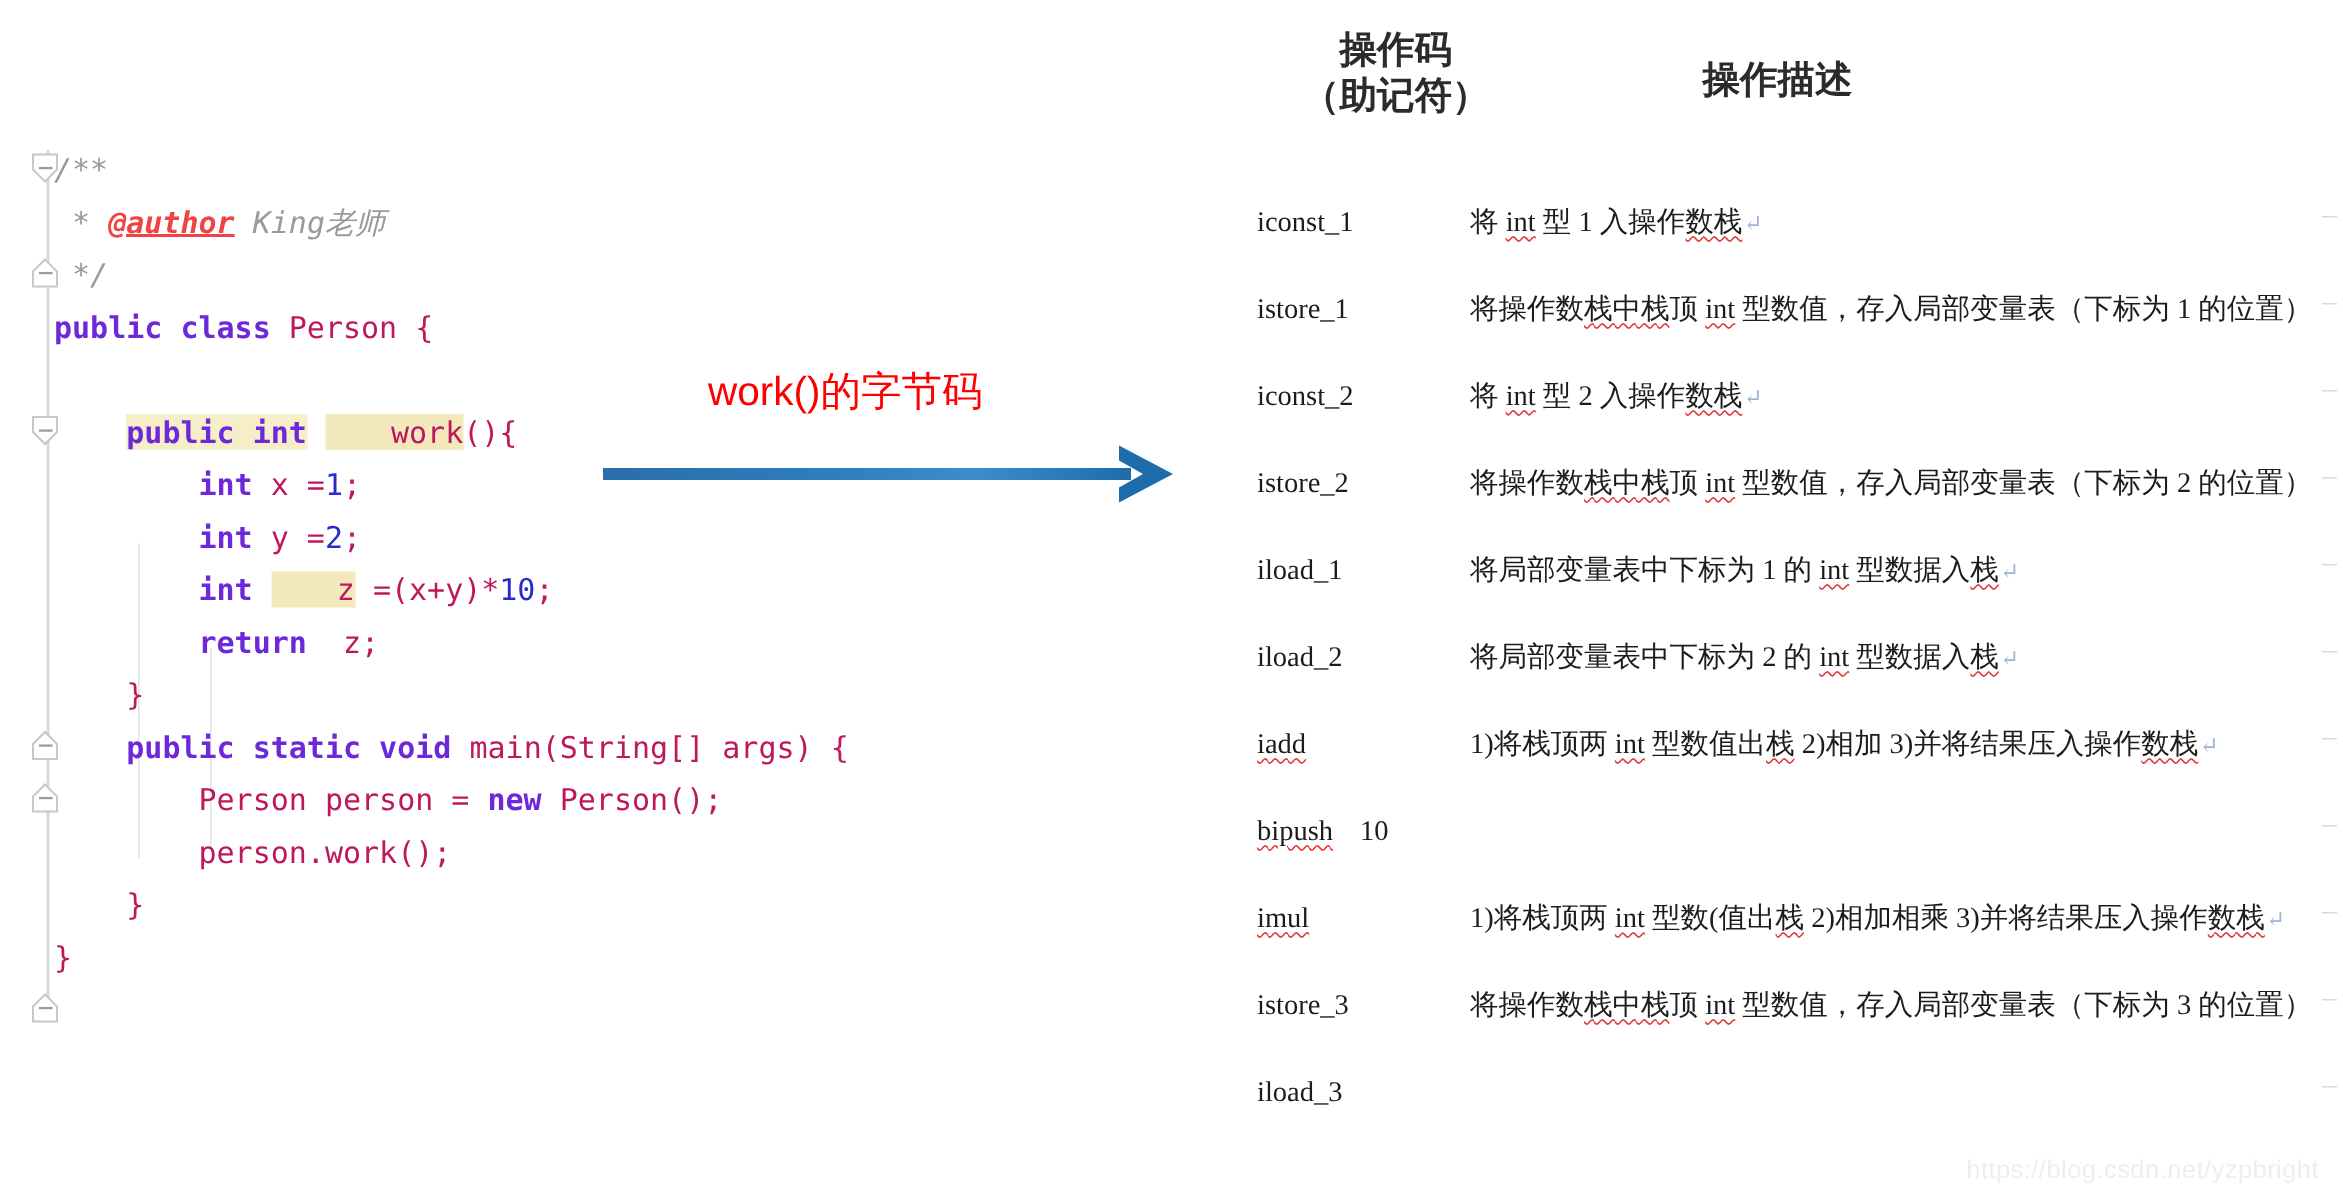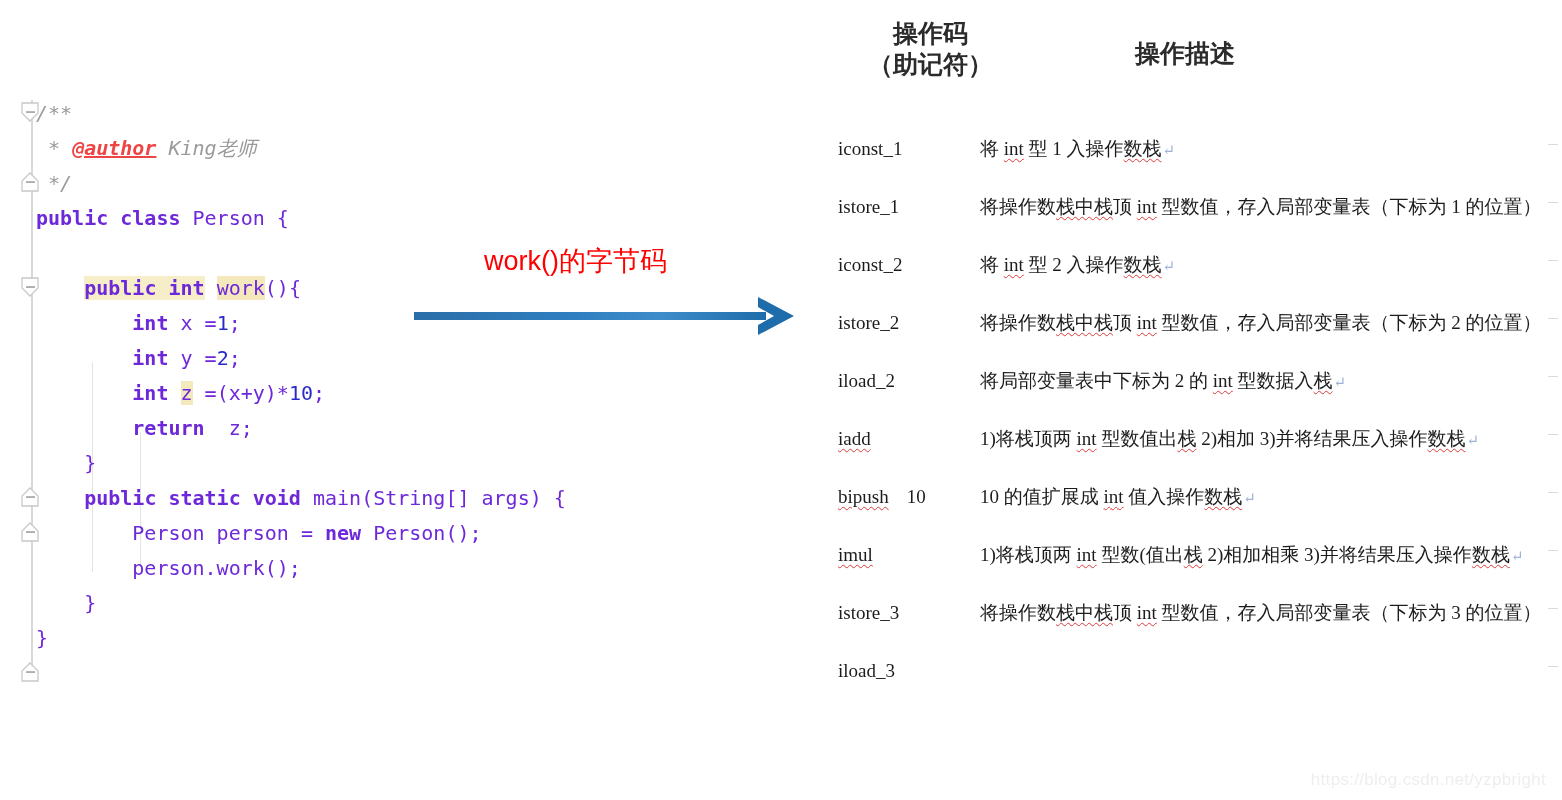--- a/index.html
+++ b/index.html
@@ -21,30 +21,30 @@
   .fold svg{display:block;}
 
   .code{
     position:absolute;left:36px;top:0;
     font-family:"DejaVu Sans Mono","Liberation Mono",monospace;
     font-size:20px;line-height:35px;white-space:pre;color:#3b3b3b;
   }
   .cl{display:block;height:35px;}
   .kw{color:#6d28d9;font-weight:bold;}
   .num{color:#2a2acc;}
-  .plain{color:#6d28d9;}
+  .plain{color:#be185d;}
   .cmt{color:#9a9a9a;font-style:italic;}
   .tag{color:#ef4444;font-style:italic;font-weight:bold;text-decoration:underline;}
   .hl{background:#f6eec8;}
-  .hl2{background:#f3e9bd;}
+  .hl2{background:#f3e9bd;padding-left:44px;}
   
   .iguide{position:absolute;width:1px;background:#e3e3e3;}
 
   
-  #annot{position:absolute;left:412px;top:243px;width:420px;height:95px;text-align:right;}
+  #annot{position:absolute;left:400px;top:243px;width:420px;height:95px;text-align:right;}
   #annot-label{
     position:absolute;left:72px;top:0px;
     font-size:27px;color:#fe0000;
     font-family:"Liberation Sans",sans-serif;white-space:nowrap;
   }
   #annot svg{position:absolute;left:0;top:50px;}
 
   
   #table-wrap{position:absolute;left:800px;top:0;width:762px;height:800px;}
   .th{
@@ -172,32 +172,36 @@
           <div class="op"><span class="">iconst_2</span></div>
           <div class="desc"><span>将 </span><span class="sq">int</span><span> 型 2 入操作</span><span class="sq">数栈</span><span class="pilcrow">↵</span></div>
           <div class="tick"></div>
         </div>
         <div class="row">
           <div class="op"><span class="">istore_2</span></div>
           <div class="desc"><span>将操作数</span><span class="sq">栈中栈</span><span>顶 </span><span class="sq">int</span><span> 型数值，存入局部变量表（下标为 2 的位置）</span></div>
           <div class="tick"></div>
         </div>
         <div class="row">
+          <div class="op"><span class="">iload_1</span></div>
+          <div class="desc"><span>将局部变量表中下标为 1 的 </span><span class="sq">int</span><span> 型数据入</span><span class="sq">栈</span><span class="pilcrow">↵</span></div>
+          <div class="tick"></div>
+        </div>
+        <div class="row">
           <div class="op"><span class="">iload_2</span></div>
           <div class="desc"><span>将局部变量表中下标为 2 的 </span><span class="sq">int</span><span> 型数据入</span><span class="sq">栈</span><span class="pilcrow">↵</span></div>
           <div class="tick"></div>
         </div>
         <div class="row">
           <div class="op"><span class="sq">iadd</span></div>
           <div class="desc"><span>1)将栈顶两 </span><span class="sq">int</span><span> 型数值出</span><span class="sq">栈</span><span>  2)相加  3)并将结果压入操作</span><span class="sq">数栈</span><span class="pilcrow">↵</span></div>
           <div class="tick"></div>
         </div>
         <div class="row">
           <div class="op"><span class="sq">bipush</span><span class="operand">10</span></div>
-          <div class="desc"><span>10 的值扩展成 </span><span class="sq">int</span><span> 值入操作</span><span class="sq">数栈</span><span class="pilcrow">↵</span></div>
           <div class="tick"></div>
         </div>
         <div class="row">
           <div class="op"><span class="sq">imul</span></div>
           <div class="desc"><span>1)将栈顶两 </span><span class="sq">int</span><span> 型数(值出</span><span class="sq">栈</span><span>  2)相加相乘 3)并将结果压入操作</span><span class="sq">数栈</span><span class="pilcrow">↵</span></div>
           <div class="tick"></div>
         </div>
         <div class="row">
           <div class="op"><span class="">istore_3</span></div>
           <div class="desc"><span>将操作数</span><span class="sq">栈中栈</span><span>顶 </span><span class="sq">int</span><span> 型数值，存入局部变量表（下标为 3 的位置）</span></div>

